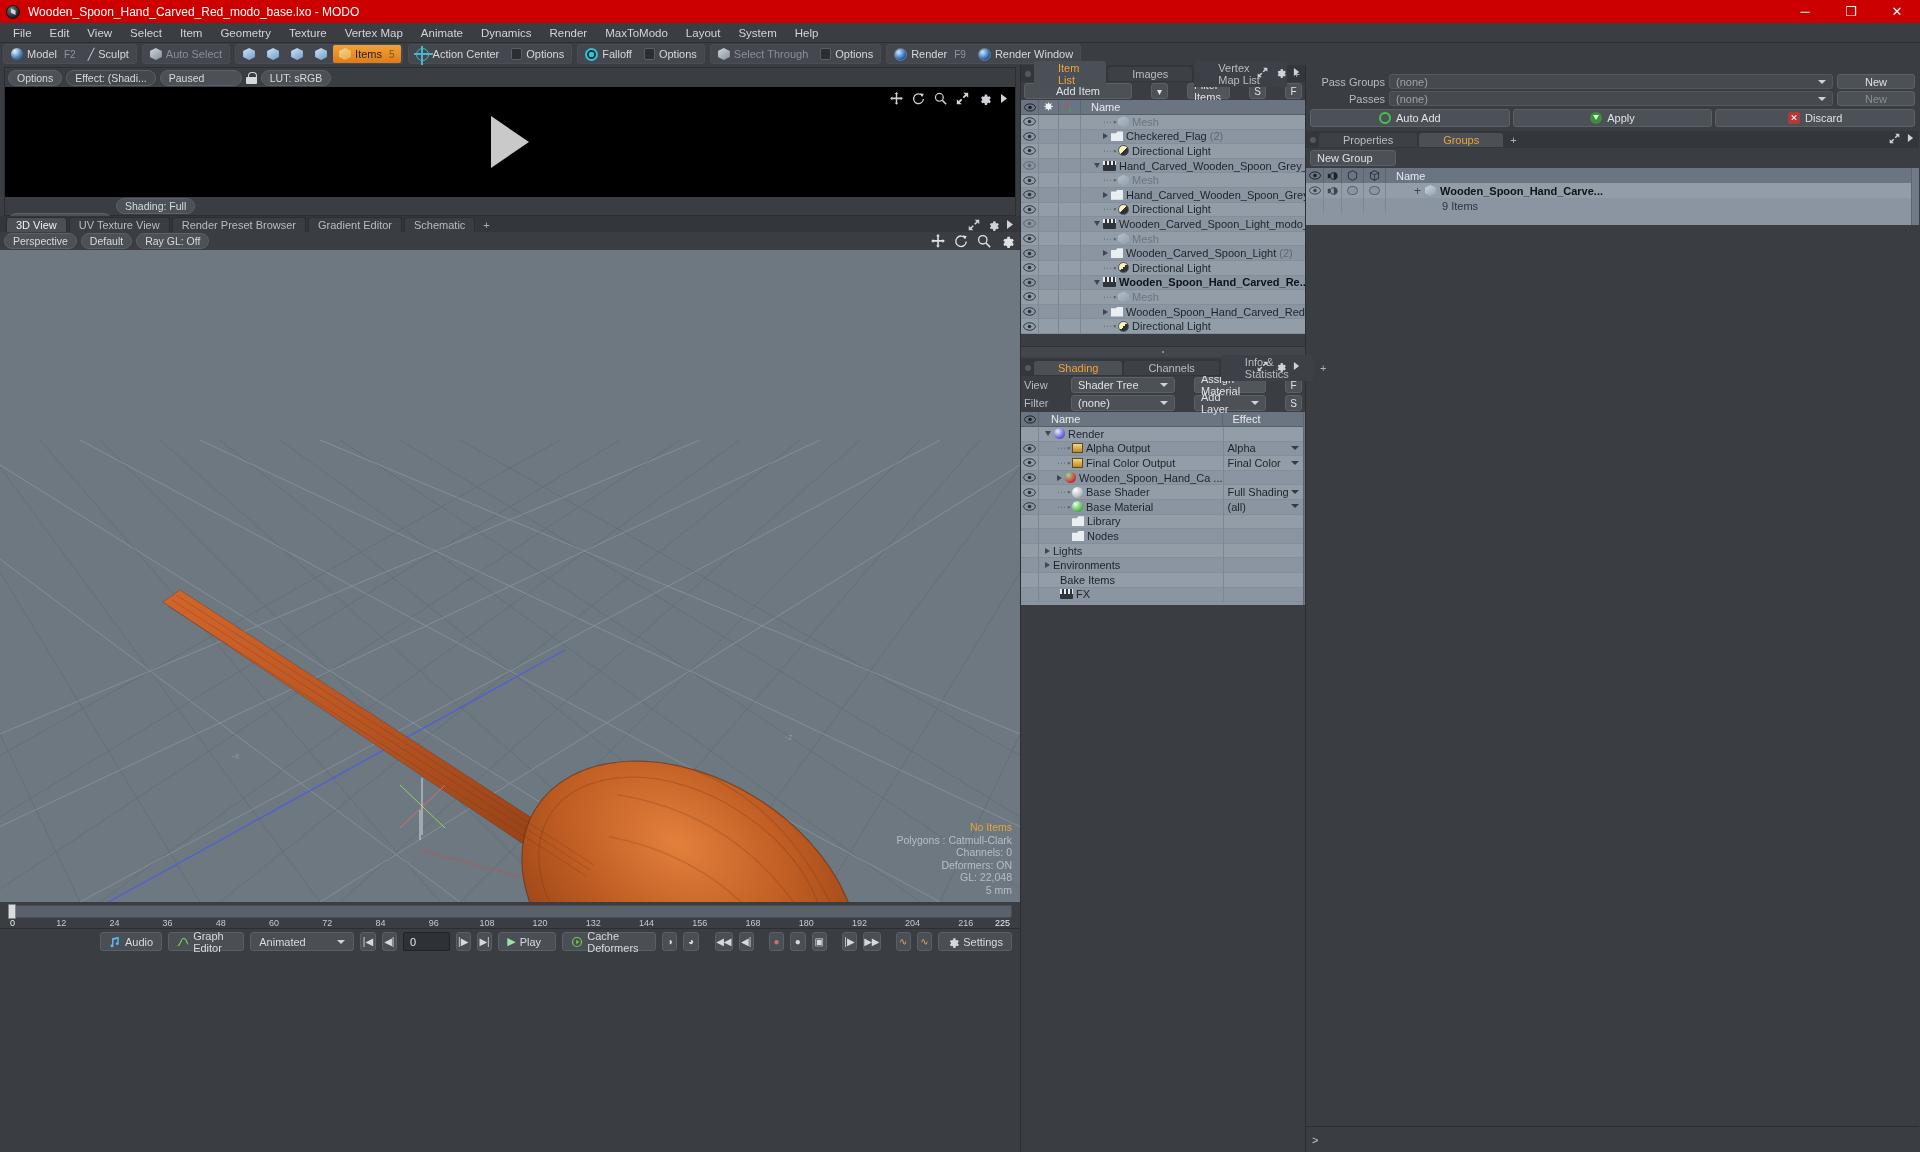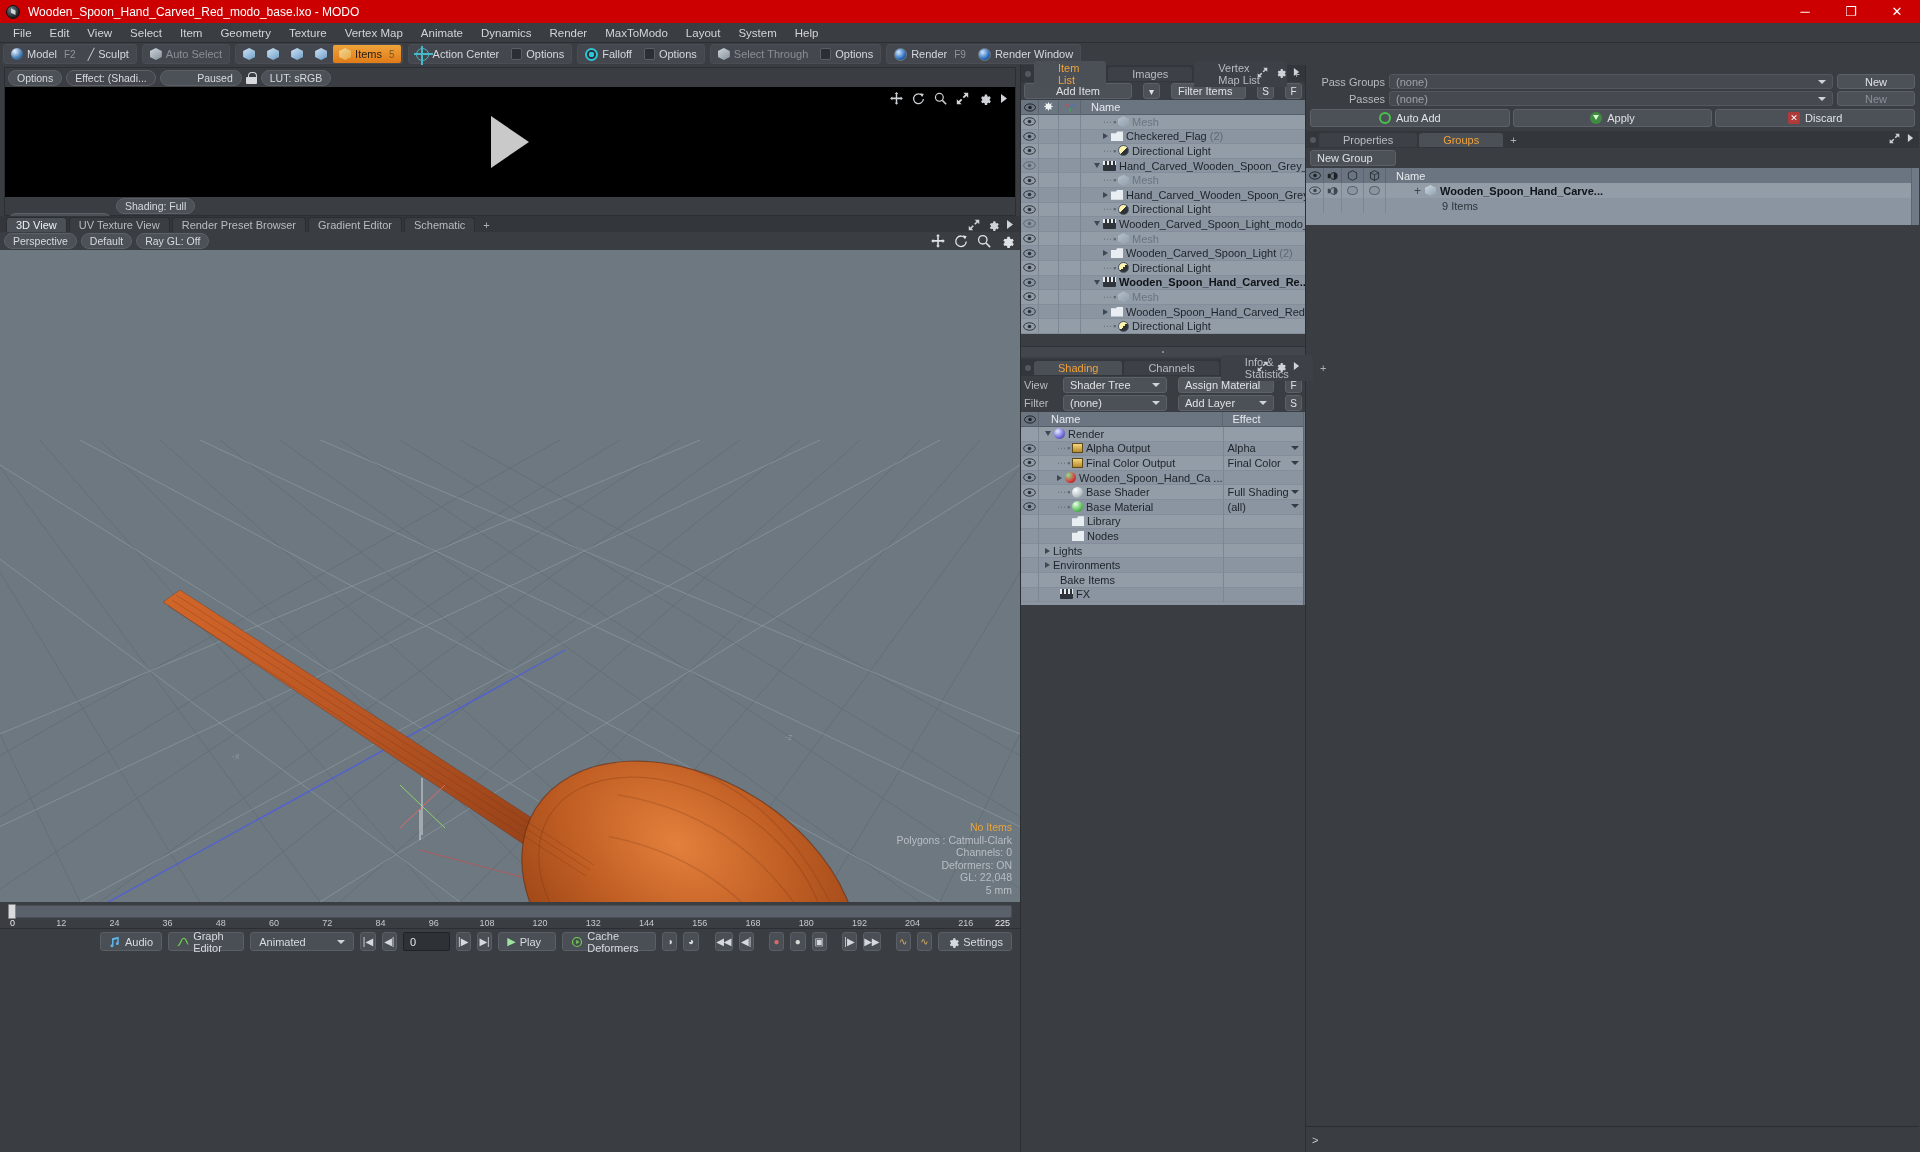--- a/index.html
+++ b/index.html
@@ -149,21 +149,21 @@
   
   .ptabs{ display:flex; align-items:center; height:17px; background:#33363b;
      padding-left:4px; position:relative; }
   .ptab{ font-size:11px; padding:1px 24px; color:#b9bdc2; background:#3d4147;
      border-radius:3px 3px 0 0; margin-right:2px; }
   .ptab.active{ color:#f0a33b; background:#4b4f56; }
   .ptabs .dot{ width:6px;height:6px;border-radius:50%;background:#55595f;margin-right:3px;flex:none;}
   .ptabs .plus{ color:#aeb2b7; padding:0 5px; }
   .ptabs .right{ position:absolute;right:5px;top:2px;display:flex;gap:7px;color:#c7cbcf;font-size:10px;}
 
-  .ctrlrow{ display:flex; align-items:center; gap:11px; height:18px; padding:1px 3px; }
+  .ctrlrow{ display:flex; align-items:center; gap:19px; height:18px; padding:1px 3px; }
   .fld{ background:#4c5057;border:1px solid #5c6067;border-radius:3px;height:16px;
      display:flex;align-items:center;padding:0 6px;font-size:11px;color:#dfe2e5;}
   .fld.input{ background:#51555c; }
   .caret{ width:0;height:0;border-left:4px solid transparent;border-right:4px solid transparent;
      border-top:4px solid #cfd3d7; margin-left:auto;}
   .sqbtn{ width:17px;height:16px;background:#4c5057;border:1px solid #5c6067;border-radius:3px;
      display:flex;align-items:center;justify-content:center;font-size:10px;color:#dfe2e5;}
 
   
   .treehead{ display:flex; height:15px; background:#6b7581; color:#e7eaee;
@@ -353,21 +353,21 @@
   </div>
 
   <div style="display:flex; height:1087px;">
 
     <div style="width:1020px; display:flex; flex-direction:column;">
 
       <div style="margin:2px 4px 0 4px; border:1px solid #2b2e32;">
         <div class="prev-toolbar">
           <div class="pill">Options</div>
           <div class="pill dark">Effect: (Shadi...</div>
-          <div class="pill" style="min-width:82px;justify-content:center;text-align:right;">Paused</div>
+          <div class="pill" style="min-width:82px;justify-content:center;text-align:left;">Paused</div>
           <div class="lock"></div>
           <div class="pill">LUT: sRGB</div>
         </div>
         <div class="prev-canvas">
           <div class="play-tri"></div>
           <div class="prev-icons">
             <svg width="13" height="13" viewBox="0 0 16 16">
                 <path fill="#cfd3d7" d="M8 0l2.2 2.6H8.9v4.3h4.3V5.6L15.8 8 13.2 10.2V8.9H8.9v4.3h1.3L8 15.7 5.8 13.2h1.3V8.9H2.8v1.3L0.2 8 2.8 5.6v1.3h4.3V2.6H5.8z"></path>
               </svg>
             <svg width="13" height="13" viewBox="0 0 16 16">

